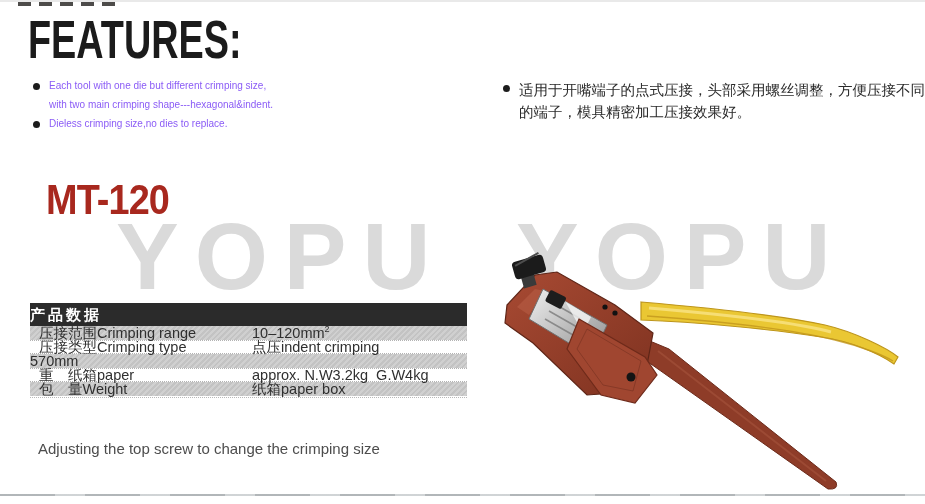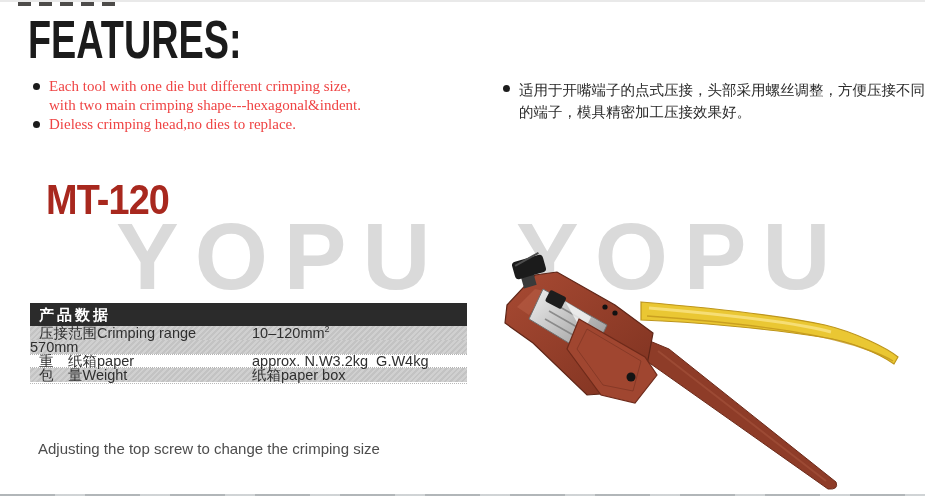--- a/index.html
+++ b/index.html
@@ -14,42 +14,42 @@
     position:absolute; left:18px; top:0; width:104px; height:4px;
     background:repeating-linear-gradient(90deg,#2e2c2a 0 13px, transparent 13px 21px);
     opacity:.85;
   }
   #features-heading{
     position:absolute; left:28px; top:8px; font-size:54px; line-height:58px;
     font-weight:900; color:#1b1b1b; letter-spacing:0px; white-space:nowrap;
     transform:scaleX(.70); transform-origin:left top;
   }
   .bullets{ position:absolute; }
-  #bullets-left{ left:33px; top:75px; width:430px; font-size:15px; line-height:18.5px; color:#ef4444;font-family:Liberation Serif, serif; }
+  #bullets-left{ left:33px; top:75px; width:430px; font-size:10px; line-height:18.5px; color:#8b5cf6; }
   #bullets-right{ left:503px; top:77px; width:418px; font-size:14.5px; line-height:22px; color:#2a2a2a; }
   .bullet-item{ display:flex; align-items:flex-start; margin-bottom:1px; }
   .dot{ width:7px; height:7px; border-radius:50%; background:#1c1c1c; flex:0 0 7px; margin:6px 9px 0 0; }
   .bl span{ display:block; white-space:nowrap; }
   #model-name{
     position:absolute; left:46px; top:174px; font-size:43px; line-height:46px;
     font-weight:bold; color:#A8281E; letter-spacing:-1px; white-space:nowrap;
     transform:scaleX(.88); transform-origin:left top;
   }
   .watermark{
     position:absolute; top:208px; font-size:94px; line-height:94px; font-weight:bold;
     color:#DADADA; letter-spacing:16px; white-space:nowrap; z-index:0; user-select:none;
   }
   #watermark-left{ left:116px; }
   #watermark-right{ left:516px; }
 
   
   #spec-table{ position:absolute; left:30px; top:301px; width:437px; z-index:1; }
   #spec-header{
     height:23px; background:#2B2B2B; color:#ffffff; font-weight:bold;
-    font-size:15px; line-height:23px; padding-left:9px; letter-spacing:3px;
+    font-size:15px; line-height:23px; letter-spacing:3px;
   }
   .spec-row{ display:flex; height:14px; align-items:center; font-size:14.5px; color:#2f2f2f; }
   .spec-row.gray{
     background:#C3C3C3;
     background-image:repeating-linear-gradient(135deg, rgba(255,255,255,.22) 0 2px, rgba(0,0,0,0) 2px 4px);
   }
   .spec-row.white{ background:#ffffff; border-top:1px dotted #b3b3b3; border-bottom:1px dotted #b3b3b3; }
   .spec-label{ width:222px; padding-left:9px; white-space:pre; }
   .spec-value{ white-space:pre; }
   .spec-value sup{ font-size:9px; vertical-align:super; line-height:0; }
@@ -78,21 +78,21 @@
     <div class="bullet-item">
       <span class="dot"></span>
       <div class="bl">
         <span>Each tool with one die but different crimping size,</span>
         <span>with two main crimping shape---hexagonal&amp;indent.</span>
       </div>
     </div>
     <div class="bullet-item">
       <span class="dot"></span>
       <div class="bl">
-        <span>Dieless crimping head,no dies to replace.</span>
+        <span>Dieless crimping size,no dies to replace.</span>
       </div>
     </div>
   </div>
 
   <div id="bullets-right" class="bullets">
     <div class="bullet-item">
       <span class="dot"></span>
       <div class="bl">
         <span>适用于开嘴端子的点式压接，头部采用螺丝调整，方便压接不同尺寸</span>
         <span>的端子，模具精密加工压接效果好。</span>
@@ -104,20 +104,24 @@
   <div class="watermark" id="watermark-right">YOPU</div>
 
   <div id="model-name">MT-120</div>
 
   <div id="spec-table">
     <div id="spec-header">产品数据</div>
 
     <div class="spec-row gray">
       <span class="spec-label">压接范围Crimping range</span>
       <span class="spec-value"><span>10–120mm</span><sup>2</sup></span>
+    </div>
+    <div class="spec-row white">
+      <span class="spec-label">压接类型Crimping type</span>
+      <span class="spec-value">点压indent crimping</span>
     </div>
     <div class="spec-row gray">
       <span class="spec-value">570mm</span>
     </div>
     <div class="spec-row white">
       <span class="spec-label">重　纸箱paper</span>
       <span class="spec-value">approx. N.W3.2kg  G.W4kg</span>
     </div>
     <div class="spec-row gray">
       <span class="spec-label">包　量Weight</span>

